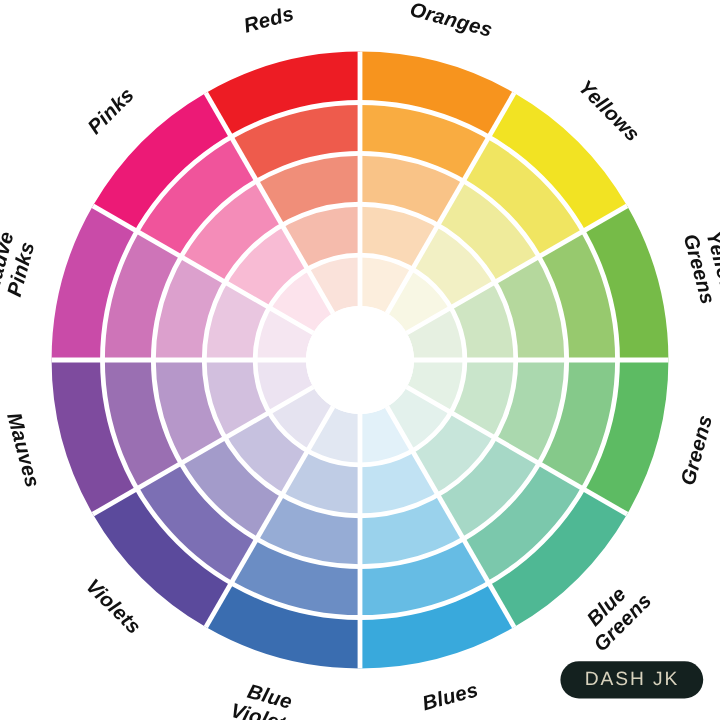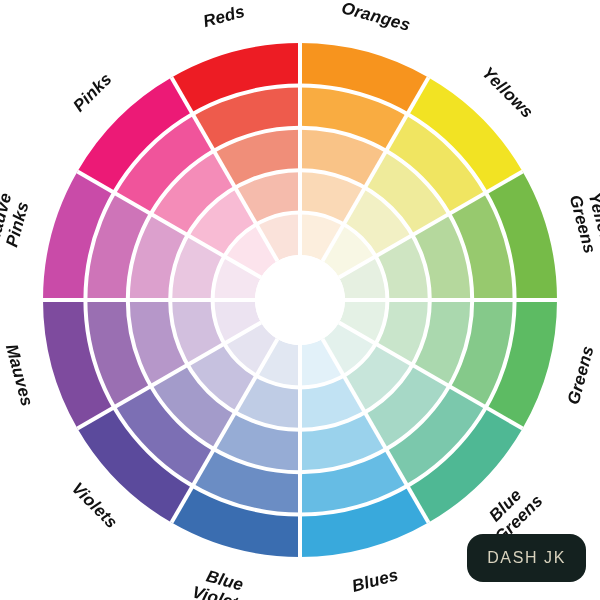--- a/index.html
+++ b/index.html
@@ -33,21 +33,21 @@
     font-weight: bold;
     font-style: italic;
     font-size: 17px;
     fill: #111111;
     letter-spacing: 0.2px;
   }
   #brand-badge {
     position: absolute;
     right: 14px;
     bottom: 18px;
-    height: 48px;
+    height: 31px;
     min-width: 118px;
     padding: 0 20px;
     border-radius: 16px;
     background: #14211f;
     display: flex;
     align-items: center;
     justify-content: center;
     box-sizing: border-box;
   }
   #brand-badge .brand-text {

